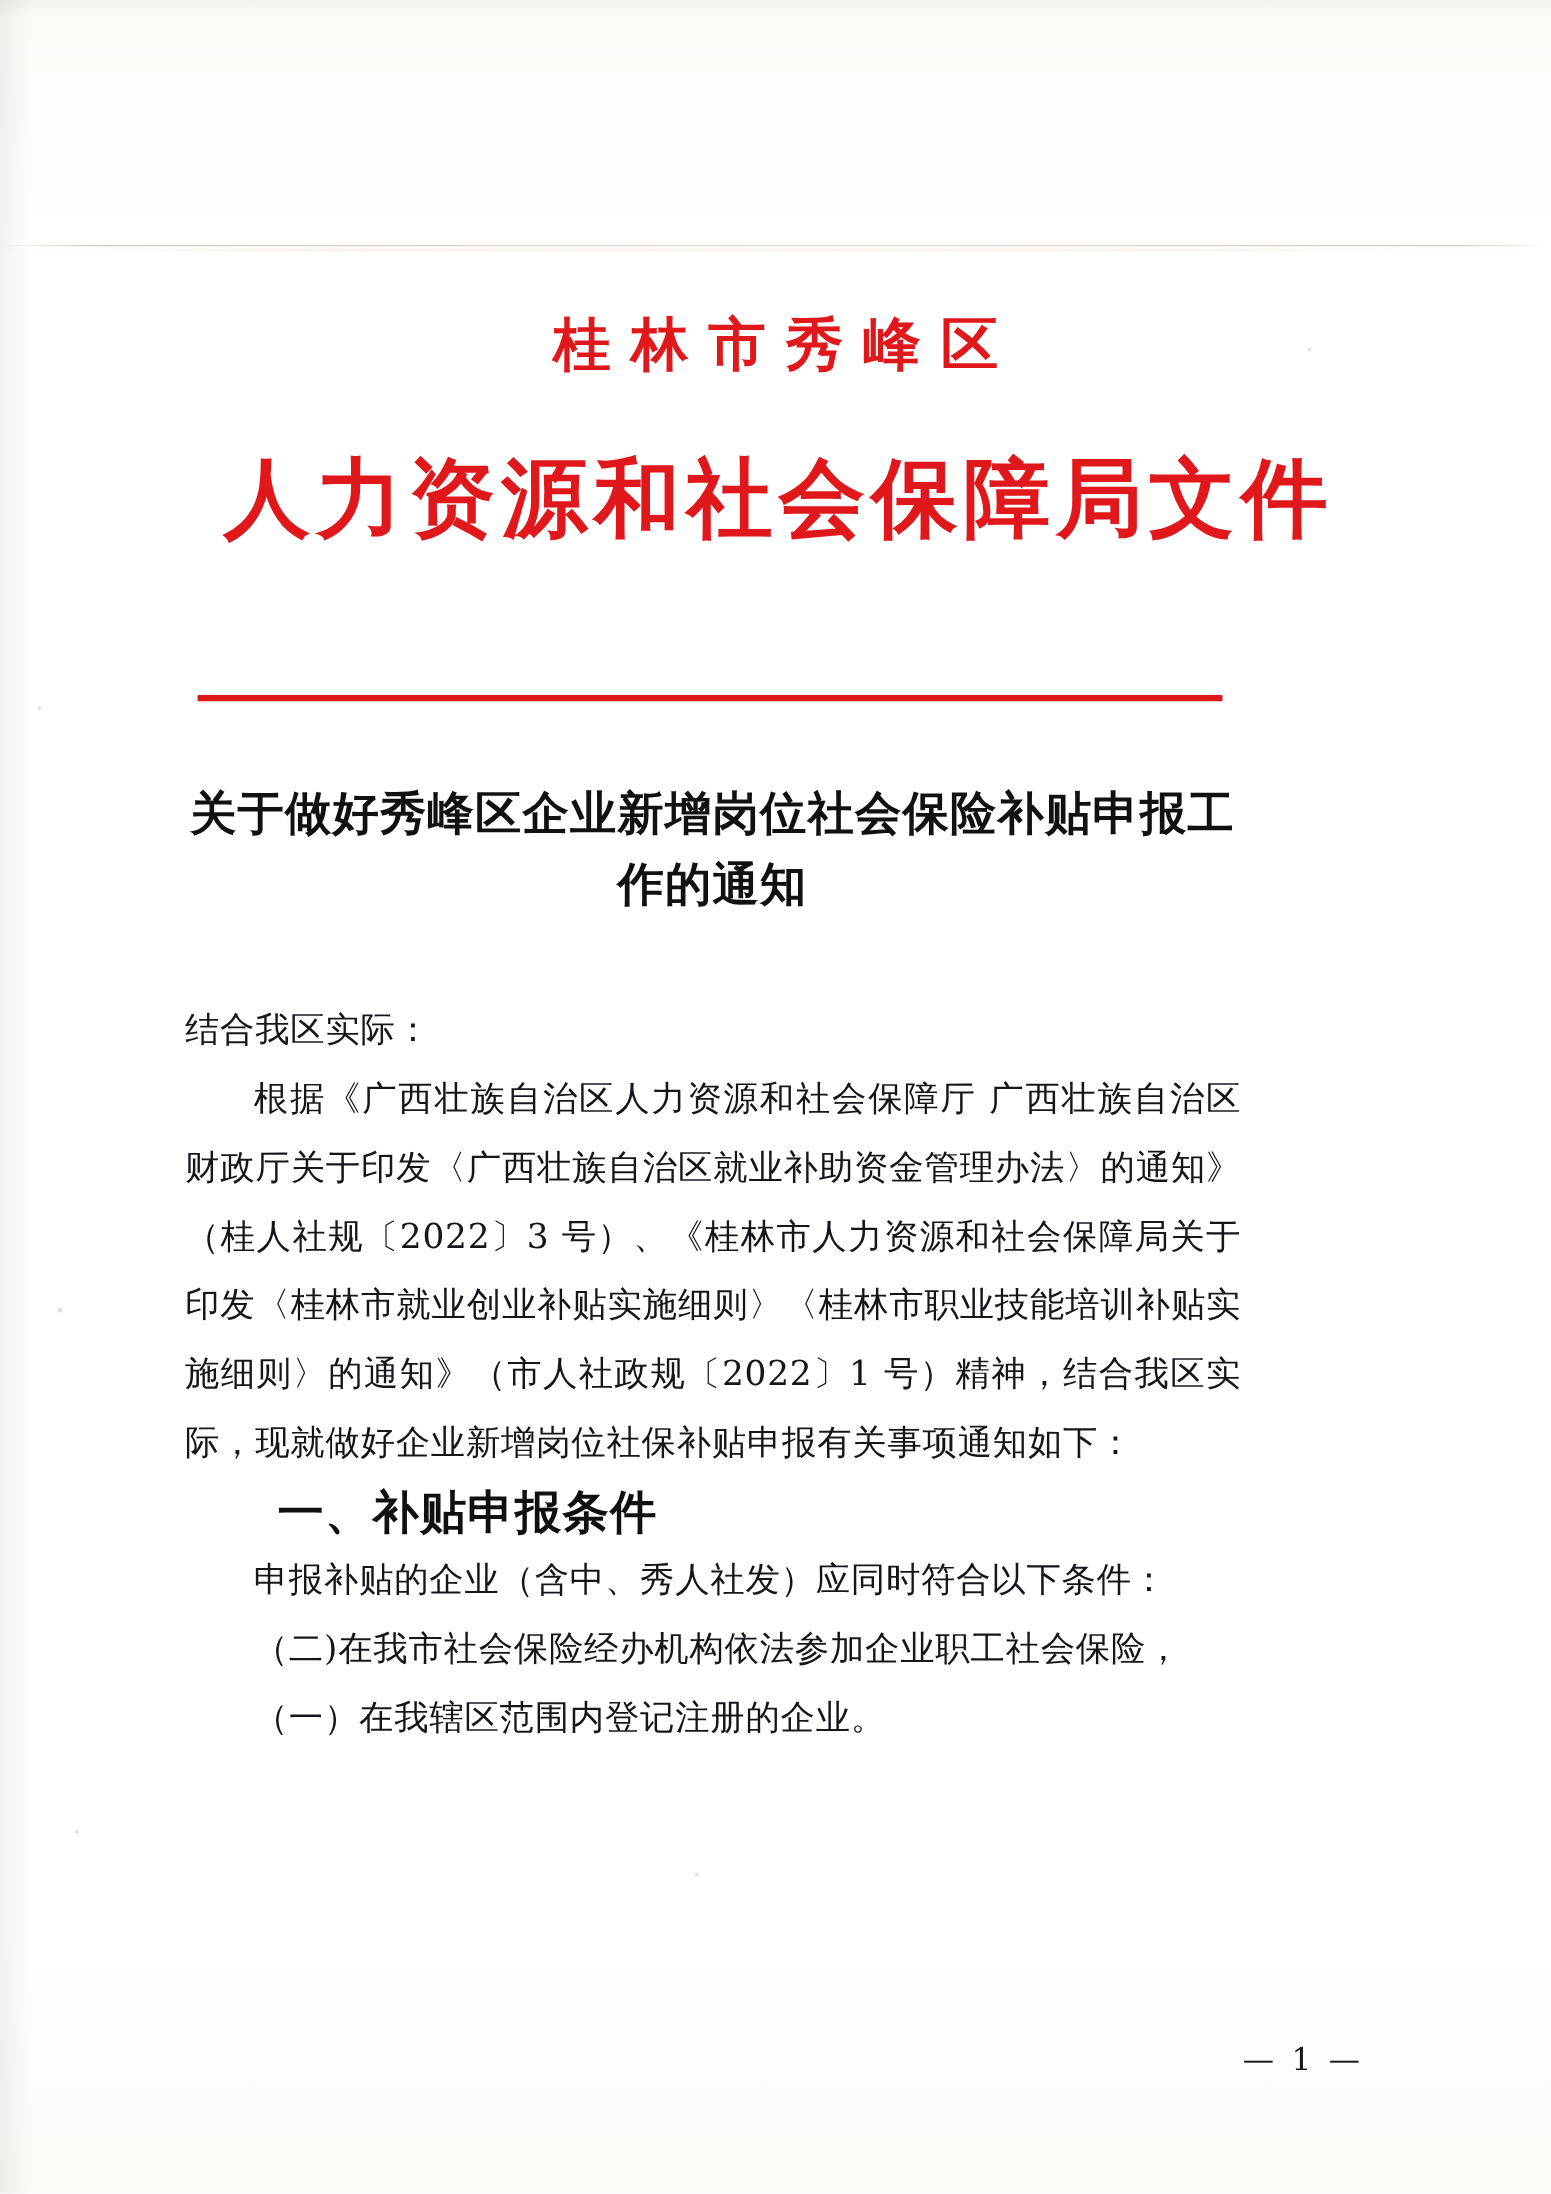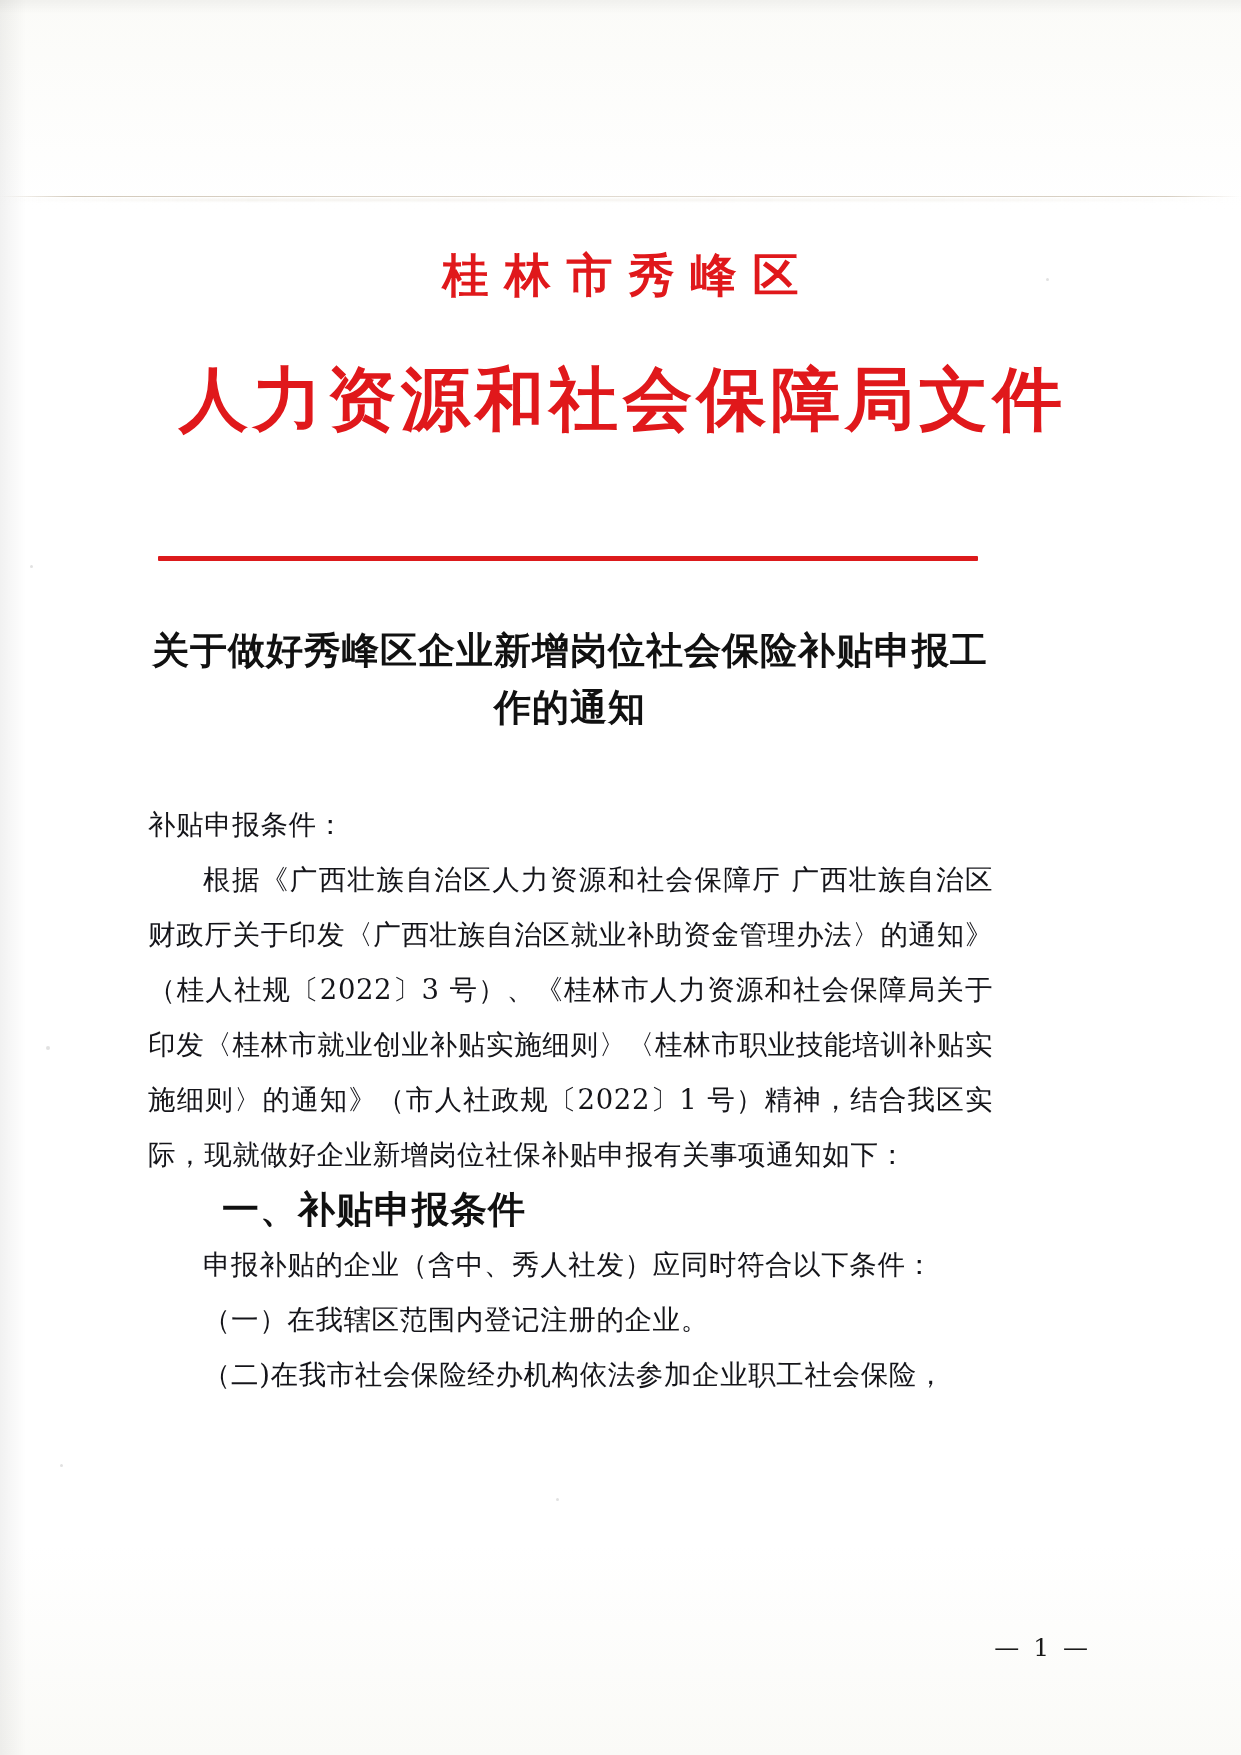--- a/index.html
+++ b/index.html
@@ -192,28 +192,28 @@
     <div class="masthead mast-line1">桂林市秀峰区</div>
 
     <div class="masthead mast-line2">人力资源和社会保障局文件</div>
 
 
     <div class="red-rule"></div>
 
     <div class="doc-title">关于做好秀峰区企业新增岗位社会保险补贴申报工作的通知</div>
 
     <div class="body-block">
-      <p class="p">补贴申报条件：</p>
+      <p class="p">结合我区实际：</p>
 
       <p class="p indent2">根据《广西壮族自治区人力资源和社会保障厅 广西壮族自治区财政厅关于印发〈广西壮族自治区就业补助资金管理办法〉的通知》（桂人社规〔2022〕3 号）、《桂林市人力资源和社会保障局关于印发〈桂林市就业创业补贴实施细则〉〈桂林市职业技能培训补贴实施细则〉的通知》（市人社政规〔2022〕1 号）精神，结合我区实际，现就做好企业新增岗位社保补贴申报有关事项通知如下：</p>
 
       <p class="section-head">一、补贴申报条件</p>
 
       <p class="p indent2">申报补贴的企业（含中、秀人社发）应同时符合以下条件：</p>
 
+      <p class="p indent2">（二)在我市社会保险经办机构依法参加企业职工社会保险，</p>
+
       <p class="p indent2">（一）在我辖区范围内登记注册的企业。</p>
-
-      <p class="p indent2">（二)在我市社会保险经办机构依法参加企业职工社会保险，</p>
     </div>
 
     <div class="page-number">— 1 —</div>
   </div>
 </div>
 
 </body></html>

